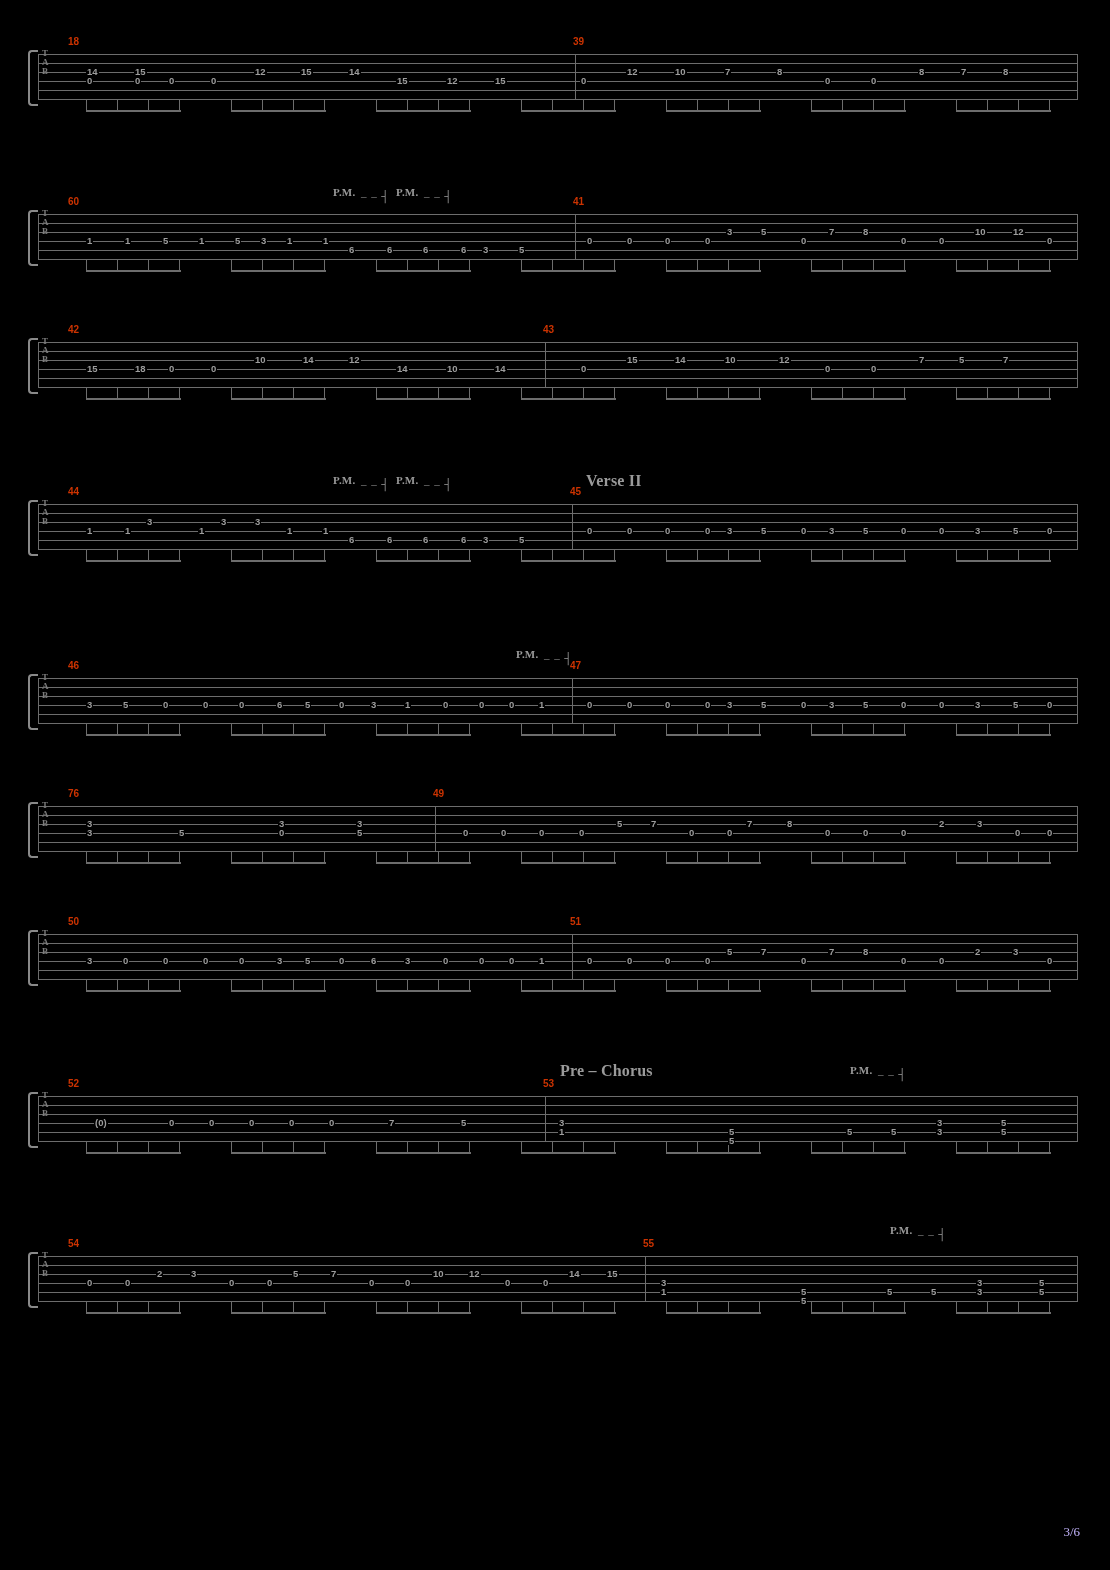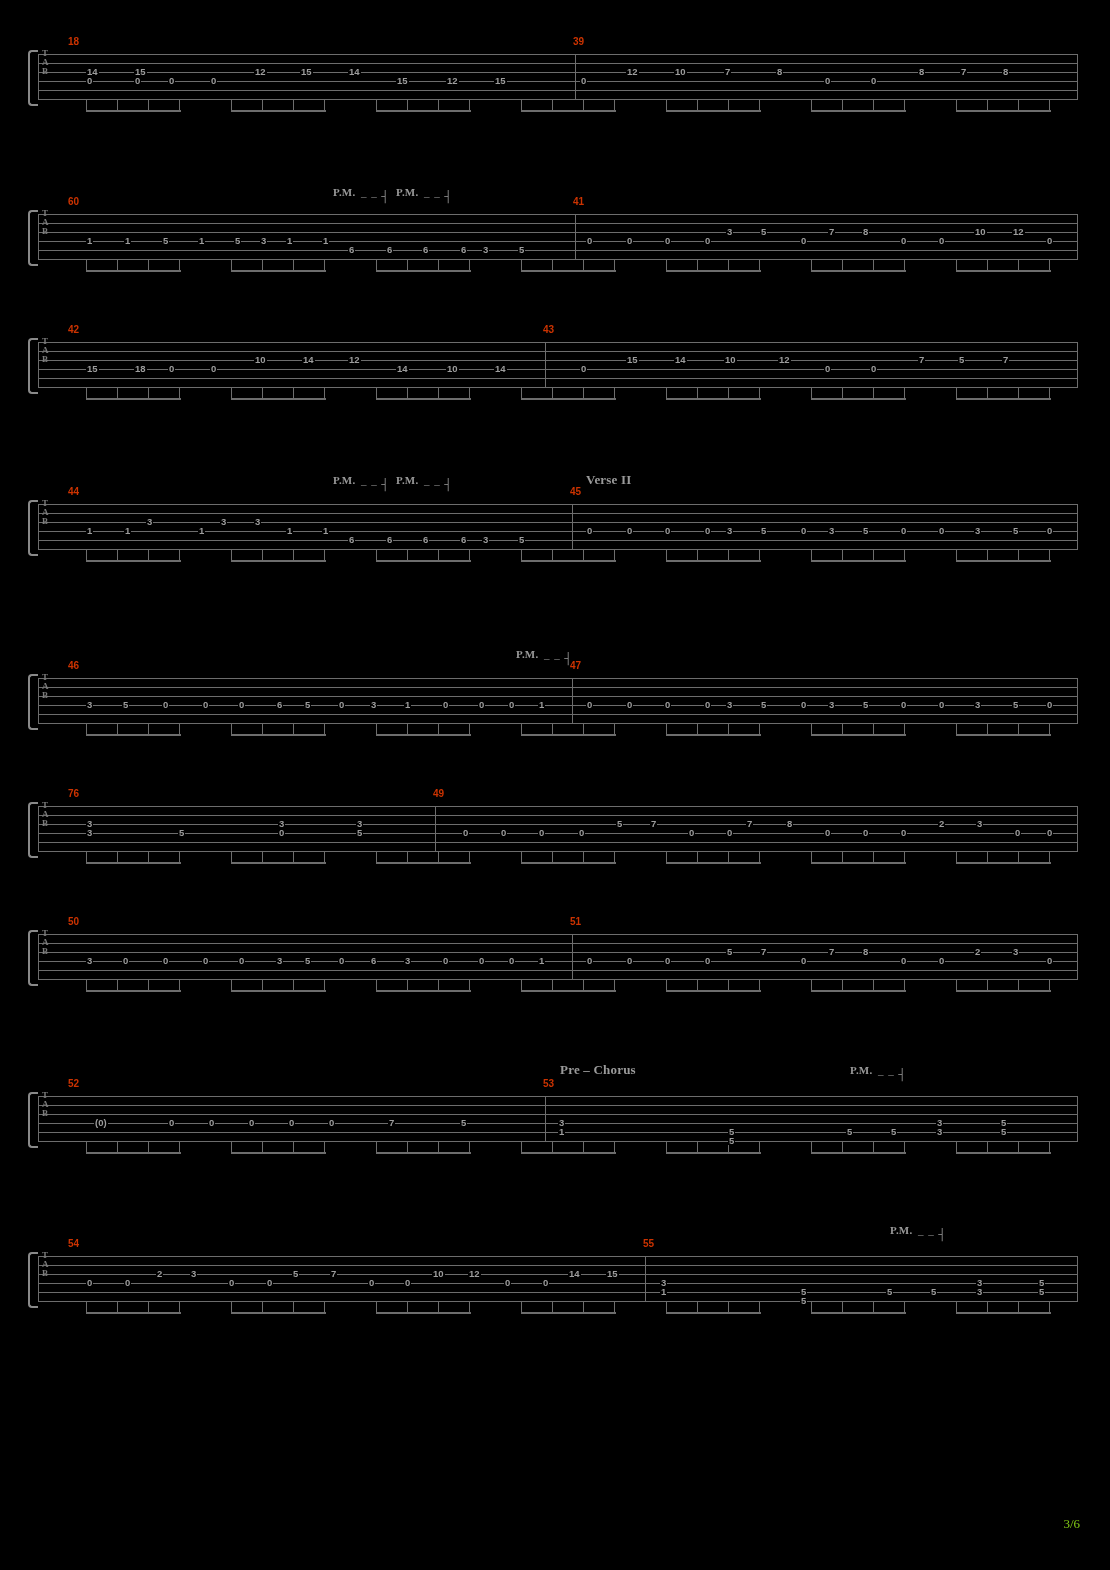--- a/index.html
+++ b/index.html
@@ -1,21 +1,21 @@
 <!DOCTYPE html>
 <html><head>
 <meta charset="utf-8">
 <style>
   html,body{margin:0;padding:0;background:#000;}
   body{width:1110px;height:1570px;position:relative;font-family:"Liberation Serif",serif;overflow:hidden;}
   .page{position:absolute;inset:0;}
 
   .system{position:absolute;left:38px;width:1040px;}
   .annot{position:absolute;color:#9a9a9a;font-size:11px;font-weight:bold;font-family:"Liberation Serif",serif;letter-spacing:0.2px;}
-  .annot.big{font-size:13px;}
+  .annot.big{font-size:16px;}
   .measure-num{position:absolute;color:#cc3300;font-size:10px;font-weight:bold;font-family:"Liberation Sans",sans-serif;}
 
   .staff{position:relative;height:54px;}
   .staff .line{position:absolute;left:0;right:0;height:1px;background:#6d6d6d;}
   .staff .line.l0{top:6px}
   .staff .line.l1{top:15px}
   .staff .line.l2{top:24px}
   .staff .line.l3{top:33px}
   .staff .line.l4{top:42px}
   .staff .line.l5{top:51px}
@@ -25,21 +25,21 @@
 
   .tabclef{position:absolute;left:4px;top:1px;color:#7c7c7c;font-size:9px;font-weight:bold;line-height:9.2px;font-family:"Liberation Serif",serif;}
 
   .num{position:absolute;color:#9d9d9d;font-size:9.5px;font-family:"Liberation Sans",sans-serif;font-weight:bold;background:#000;padding:0 1px;line-height:9px;}
 
   .beam{position:absolute;height:2px;background:#6d6d6d;}
   .stem{position:absolute;width:1px;background:#6d6d6d;}
 
   .pm-dash{position:absolute;color:#9a9a9a;font-size:11px;font-family:"Liberation Serif",serif;letter-spacing:1px;}
 
-  .pagenum{position:absolute;right:30px;bottom:38px;color:#84cc16;font-size:13px;font-family:"Liberation Serif",serif;}
+  .pagenum{position:absolute;right:30px;bottom:30px;color:#c4b5fd;font-size:13px;font-family:"Liberation Serif",serif;}
 </style>
 </head>
 <body>
 
 <div class="page">
   <div id="systems-root">
       <div class="system" style="top: 48px;">
         <div class="measure-num" style="left: 30px; top: -12px;">18</div>
         <div class="measure-num" style="left: 535px; top: -12px;">39</div>
         <div class="beam" style="left: 48px; top: 62px; width: 95px;"></div>

